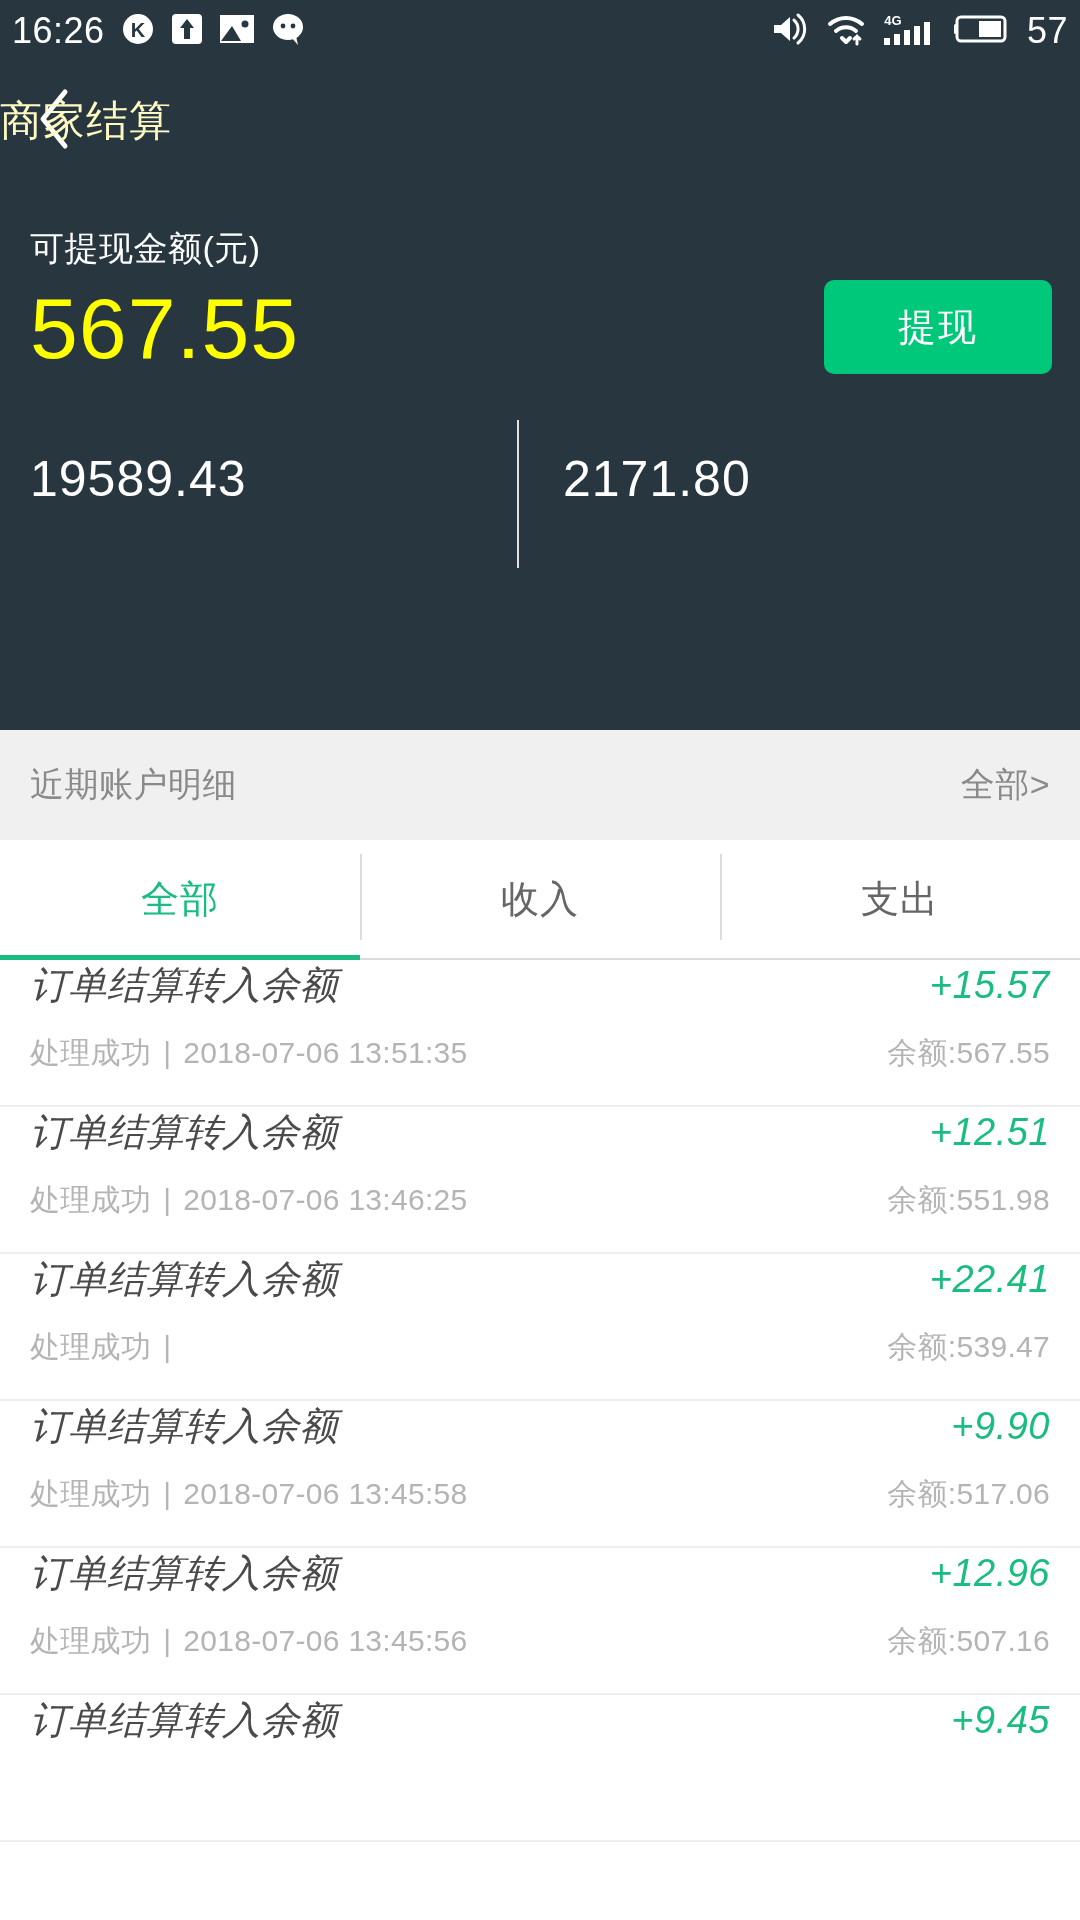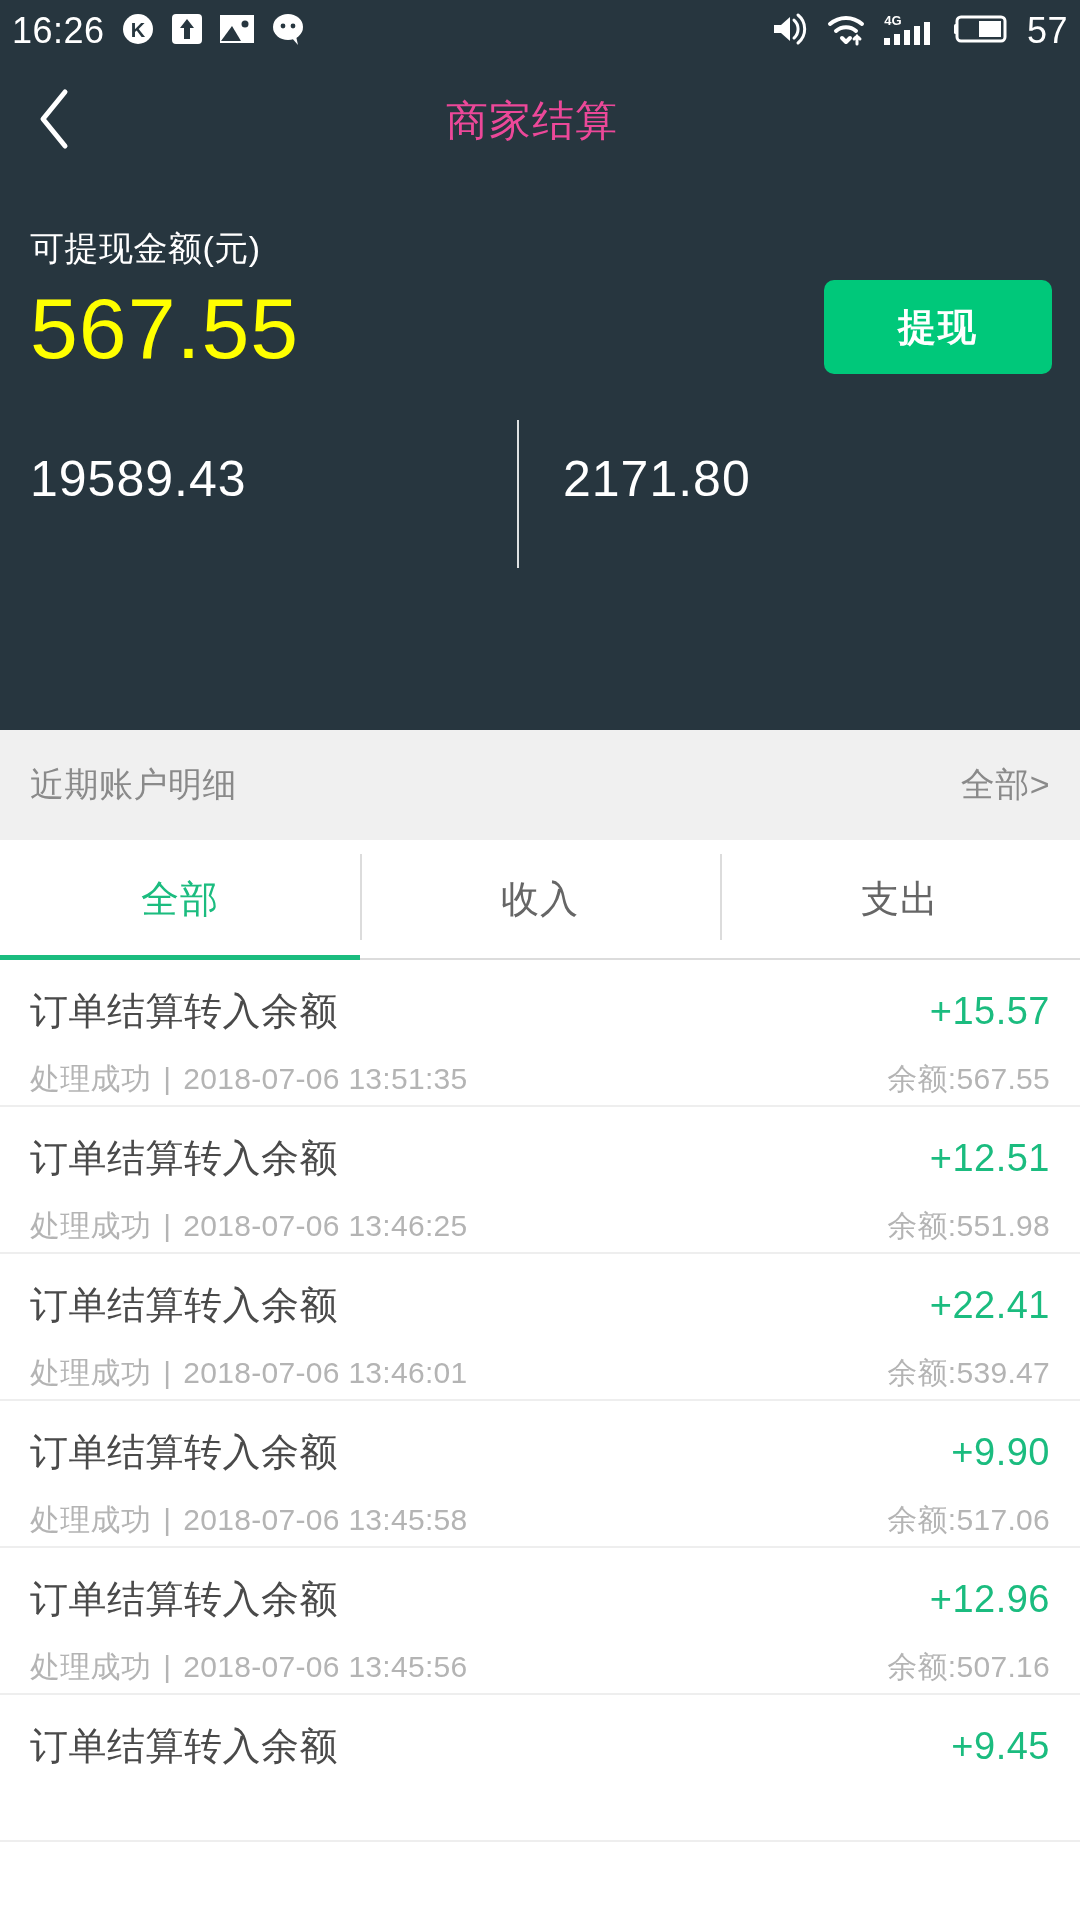--- a/index.html
+++ b/index.html
@@ -39,23 +39,23 @@
     align-items: center;
     position: relative;
   }
   .back-btn {
     width: 110px; height: 118px;
     display: flex; align-items: center; justify-content: center;
   }
   .nav-title {
     position: absolute;
     left: 0; right: 16px;
-    text-align: center;
+    text-align: left;
     font-size: 42px;
-    color: #ec4899;
+    color: #fef9c3;
     font-weight: 400;
     letter-spacing: 1px;
   }
 
   
   .balance-label {
     margin: 46px 0 0 30px;
     font-size: 34px;
     color: #ffffff;
     letter-spacing: 0.5px;
@@ -77,21 +77,21 @@
   .withdraw-btn {
     margin-left: auto;
     width: 228px; height: 94px;
     background: #00c87a;
     border-radius: 10px;
     border: none;
     color: #ffffff;
     font-size: 38px;
     font-family: inherit;
     letter-spacing: 2px;
-    display: flex; align-items: center; justify-content: center; font-weight: bold;
+    display: flex; align-items: center; justify-content: center;
   }
 
   
   .stats {
     display: flex;
     margin-top: 40px;
     padding: 0 30px;
     height: 160px;
   }
   .stat {
@@ -178,21 +178,21 @@
   .txn-list { background: #ffffff; }
   .txn {
     height: 147px;
     padding: 0 30px;
     border-bottom: 2px solid #eeeeee;
     position: relative;
   }
   .txn-top {
     display: flex;
     align-items: baseline;
-    padding-top: 26px;
+    font-style: italic;
   }
   .txn-title {
     font-size: 38px;
     color: #4a4a4a;
     letter-spacing: 0.5px;
   }
   .txn-amount {
     margin-left: auto;
     font-size: 38px;
     color: #1bbc7f;
@@ -368,21 +368,20 @@
     </div>
 
     <div class="txn">
       <div class="txn-top">
         <span class="txn-title">订单结算转入余额</span>
         <span class="txn-amount">+22.41</span>
       </div>
       <div class="txn-bot">
         <span class="txn-meta">处理成功</span>
         <span class="txn-meta" style="margin:0 12px;">|</span>
-        <span class="txn-meta">2018-07-06 13:46:01</span>
         <span class="txn-balance">余额:539.47</span>
       </div>
     </div>
 
     <div class="txn">
       <div class="txn-top">
         <span class="txn-title">订单结算转入余额</span>
         <span class="txn-amount">+9.90</span>
       </div>
       <div class="txn-bot">

